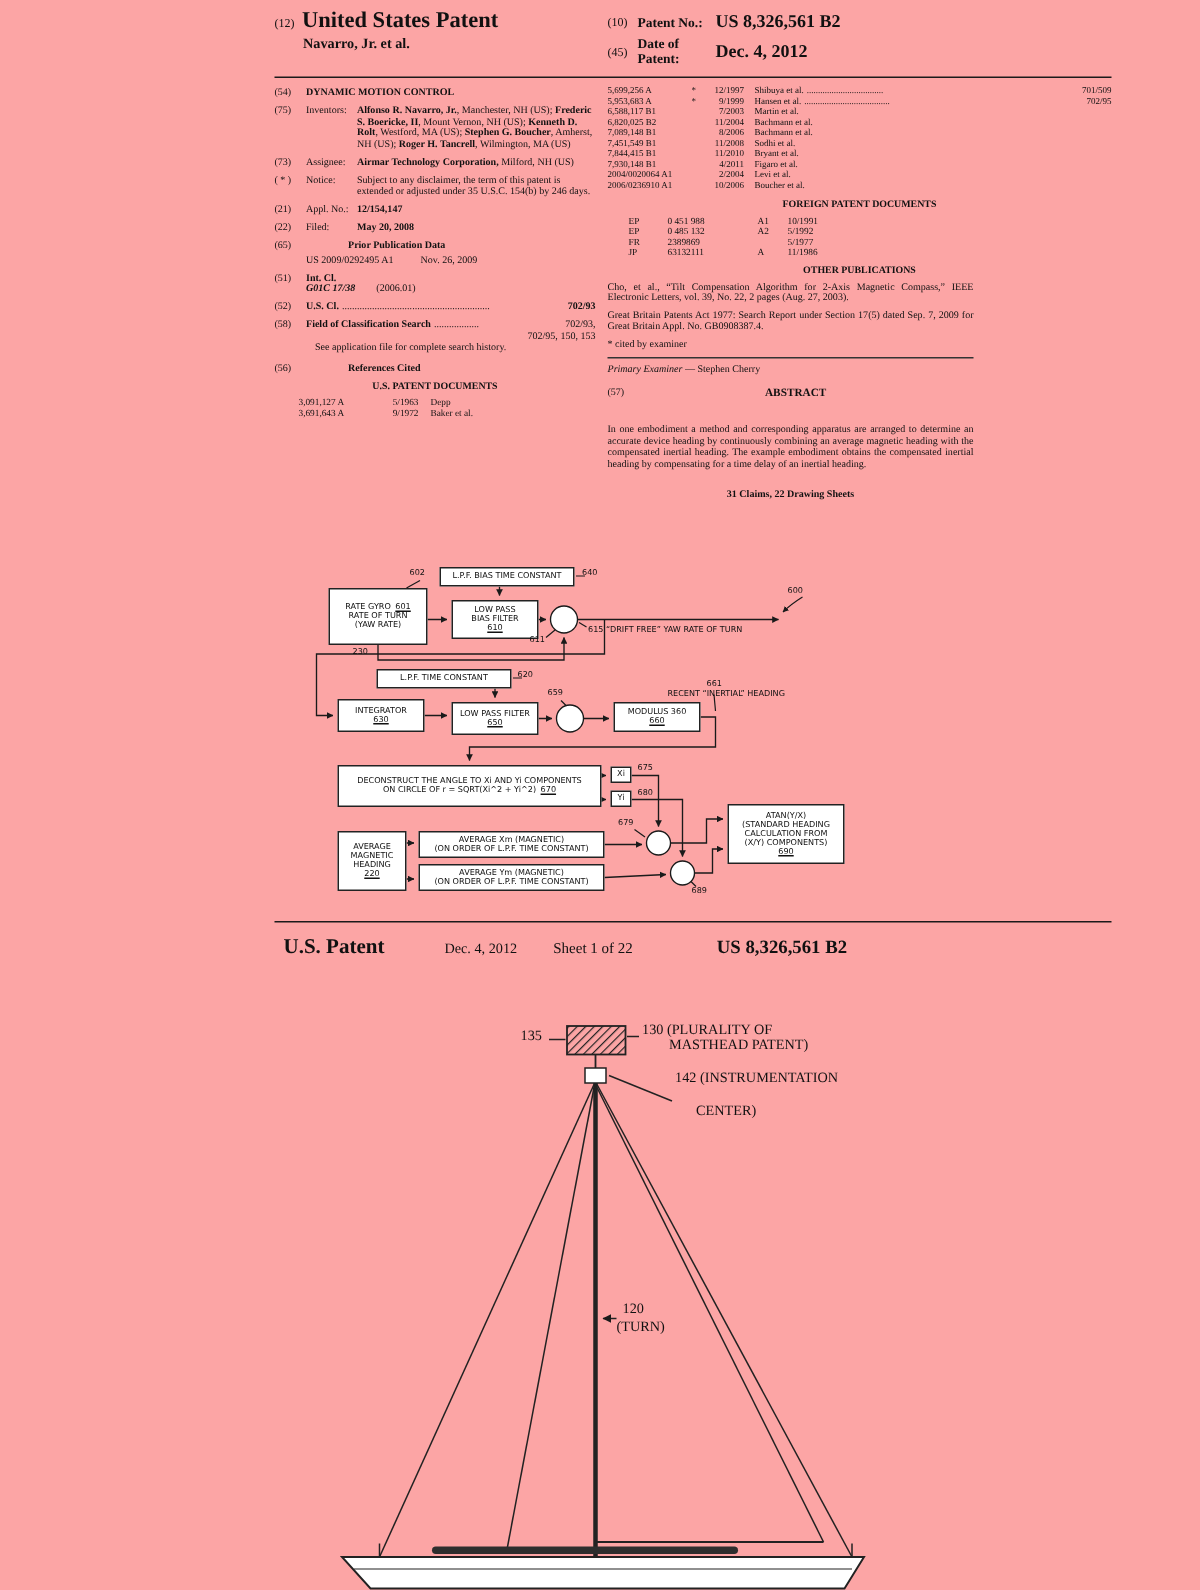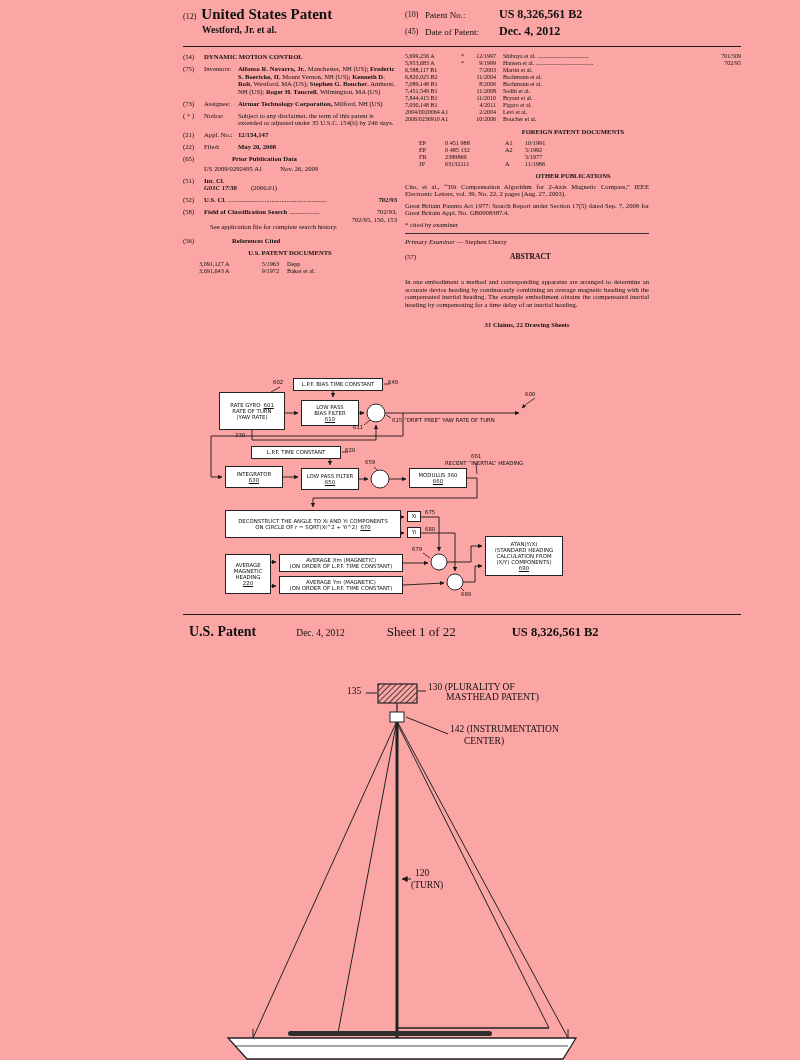--- a/index.html
+++ b/index.html
@@ -8,21 +8,21 @@
 
 .front{position:absolute;left:183px;top:6px;width:558px}
 .hdr{display:flex;justify-content:space-between;border-bottom:1.6px solid #1a1a1a;padding-bottom:5px}
 .h-line1{display:flex;gap:5px;align-items:baseline}
 .h-n{font-size:8px}
 .h-title{font-size:15px;font-weight:bold}
 .h-authors{font-size:9.5px;font-weight:bold;margin-left:19px;margin-top:2px}
 .hdr-right{width:336px;padding-top:1px}
 .hr-row{display:flex;align-items:center;margin-bottom:2px}
 .hr-n{font-size:8px;width:20px}
-.hr-lbl{font-size:9px;font-weight:normal;width:74px}
+.hr-lbl{font-size:9px;font-weight:bold;width:52px}
 .hr-val{font-size:12px;font-weight:bold}
 .cols{display:flex;margin-top:6px}
 .colL{width:214px;font-size:6.7px;line-height:7.5px}
 .colR{width:336px;margin-left:8px;font-size:6.7px;line-height:7.5px}
 .frow{display:flex;margin-bottom:4.5px}
 .fnum{width:21px;flex:none}
 .fbody{flex:1;position:relative}
 .haslbl{padding-left:34px}
 .flbl{position:absolute;left:0;top:0}
 .b{font-weight:bold}
@@ -59,40 +59,40 @@
 .dg{position:absolute;left:183px;top:376px;width:460px;height:236px;font-family:"DejaVu Sans",sans-serif;font-size:5.4px;line-height:1.12;color:#111}
 .dg svg{position:absolute;left:0;top:0;z-index:0}
 .bx{position:absolute;border:1px solid #222;background:#fff;display:flex;flex-direction:column;align-items:center;justify-content:center;text-align:center;z-index:1}
 .bxline{display:flex;gap:3px;justify-content:center}
 .lb{position:absolute;white-space:nowrap;z-index:2}
 .u{text-decoration:underline}
 
 .sheet{position:absolute;left:183px;top:614px;width:558px;border-top:1.5px solid #1a1a1a;padding-top:9px;display:flex;align-items:baseline}
 .s1{font-size:14px;font-weight:bold;margin-left:6px}
 .s2{font-size:9.5px;margin-left:40px}
-.s3{font-size:13px;margin-left:42px}
+.s3{font-size:10px;margin-left:24px}
 .s4{font-size:12.5px;font-weight:bold;margin-left:56px}
 
 .boat{position:absolute;left:0;top:650px;width:800px;height:410px;font-family:"Liberation Serif",serif;font-size:9.5px;color:#111}
 .boat svg{position:absolute;left:0;top:0}
 .bl{position:absolute;white-space:nowrap}
 </style>
 </head>
 <body>
 
 <div class="page">
 
   <section class="front">
     <div class="hdr">
       <div>
         <div class="h-line1">
           <span class="h-n">(12)</span>
           <span class="h-title">United States Patent</span>
         </div>
-        <div class="h-authors">Westford, Jr. et al.</div>
+        <div class="h-authors">Navarro, Jr. et al.</div>
       </div>
       <div class="hdr-right">
         <div class="hr-row">
           <span class="hr-n">(10)</span>
           <span class="hr-lbl">Patent No.:</span>
           <span class="hr-val">US 8,326,561 B2</span>
         </div>
         <div class="hr-row">
           <span class="hr-n">(45)</span>
           <span class="hr-lbl">Date of Patent:</span>
@@ -511,19 +511,19 @@
       <g stroke="#222" fill="none" stroke-width="1">
         <line x1="366" y1="43" x2="377" y2="43"></line>
         <line x1="426" y1="41" x2="418" y2="41"></line>
         <line x1="448" y1="84" x2="406" y2="67"></line>
         <path d="M411,229 L402,229" marker-end="url(#arrB)"></path>
       </g>
     </svg>
     <div class="bl" style="left:347px;top:36px">135</div>
     <div class="bl" style="left:428px;top:32px">130 (PLURALITY OF</div>
     <div class="bl" style="left:446px;top:42px">MASTHEAD PATENT)</div>
-    <div class="bl" style="left:450px;top:74px">142 (INSTRUMENTATION</div>
+    <div class="bl" style="left:450px;top:64px">142 (INSTRUMENTATION</div>
     <div class="bl" style="left:464px;top:86px">CENTER)</div>
     <div class="bl" style="left:415px;top:218px">120</div>
     <div class="bl" style="left:411px;top:230px">(TURN)</div>
   </section>
 
 </div>
 
 </body></html>

